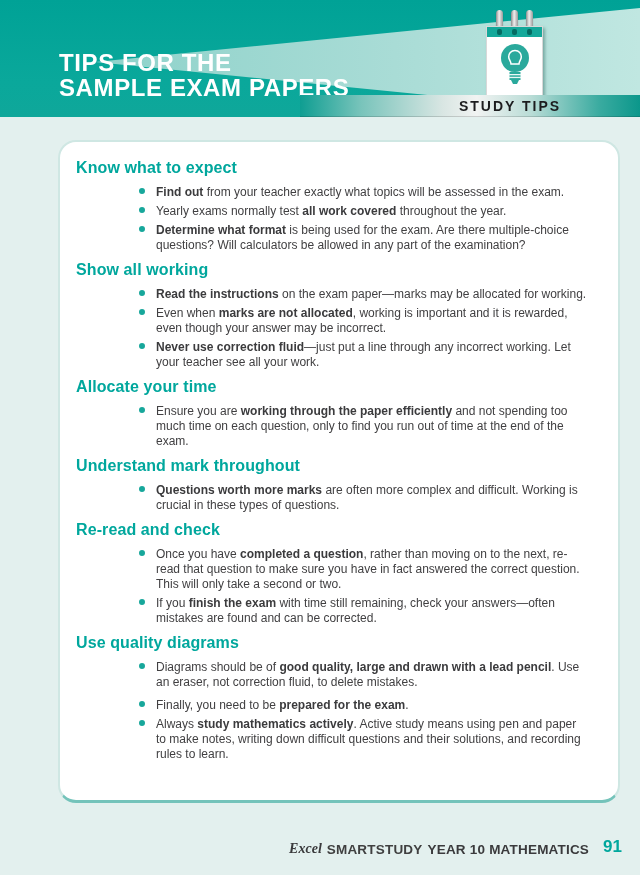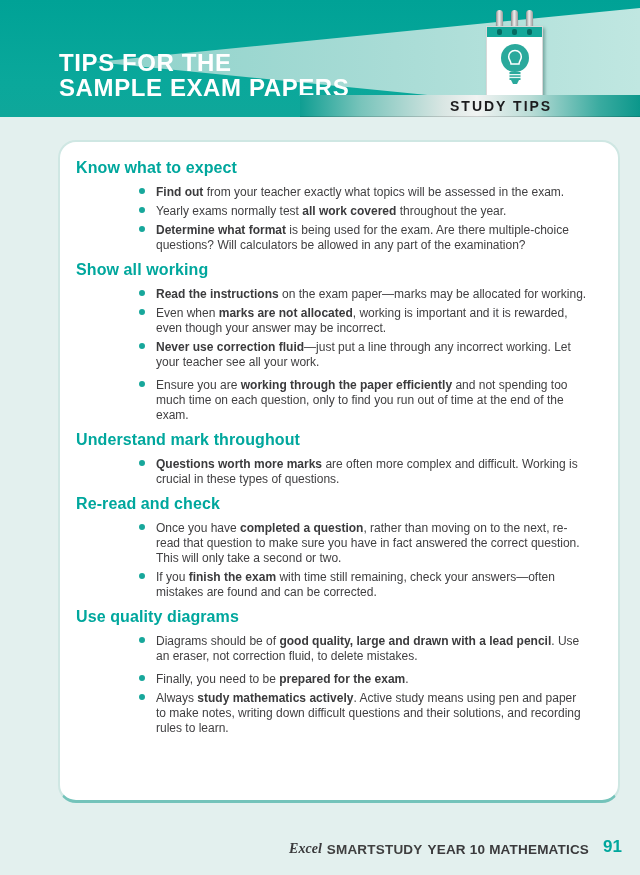--- a/index.html
+++ b/index.html
@@ -48,21 +48,21 @@
   .slot.s1{left:10px;} .slot.s2{left:25px;} .slot.s3{left:40px;}
   .bulb-wrap { position:absolute; left:50%; top:14px; transform:translateX(-50%); }
 
   
   .band {
     position:absolute; left:300px; top:95px; width:340px; height:22px;
     background:linear-gradient(90deg,#0f9e92 0%,#79c4bb 18%,#d9e6e3 42%,#f1f3f2 52%,#b9dcd6 68%,#3aaba0 88%,#0b978b 100%);
     box-shadow:0 -1px 0 rgba(0,0,0,.15) inset;
   }
   .band-label {
-    position:absolute; left:150px; top:3px; width:120px; 
+    position:absolute; left:150px; top:3px; width:120px; text-align:center;
     font-size:14px; font-weight:bold; letter-spacing:2px; color:#1c1c1e;
     white-space:nowrap;
   }
 
   
   .content-box {
     position:absolute; left:58px; top:140px; width:562px; height:663px;
     background:#ffffff;
     border:2px solid #cfe7e3;
     border-bottom:3px solid #74c3ba;
@@ -147,20 +147,21 @@
       </div>
       <div class="section">
         <h2>Show all working</h2>
         <ul class="bullets">
           <li><span class="ring-bullet"></span><strong>Read the instructions</strong><span> on the exam paper—marks may be allocated for working.</span></li>
           <li><span class="ring-bullet"></span><span>Even when </span><strong>marks are not allocated</strong><span>, working is important and it is rewarded, even though your answer may be incorrect.</span></li>
           <li><span class="ring-bullet"></span><strong>Never use correction fluid</strong><span>—just put a line through any incorrect working. Let your teacher see all your work.</span></li>
         </ul>
       </div>
       <div class="section">
+        <h2>Allocate your time</h2>
         <ul class="bullets">
           <li><span class="ring-bullet"></span><span>Ensure you are </span><strong>working through the paper efficiently</strong><span> and not spending too much time on each question, only to find you run out of time at the end of the exam.</span></li>
         </ul>
       </div>
       <div class="section">
         <h2>Understand mark throughout</h2>
         <ul class="bullets">
           <li><span class="ring-bullet"></span><strong>Questions worth more marks</strong><span> are often more complex and difficult. Working is crucial in these types of questions.</span></li>
         </ul>
       </div>

